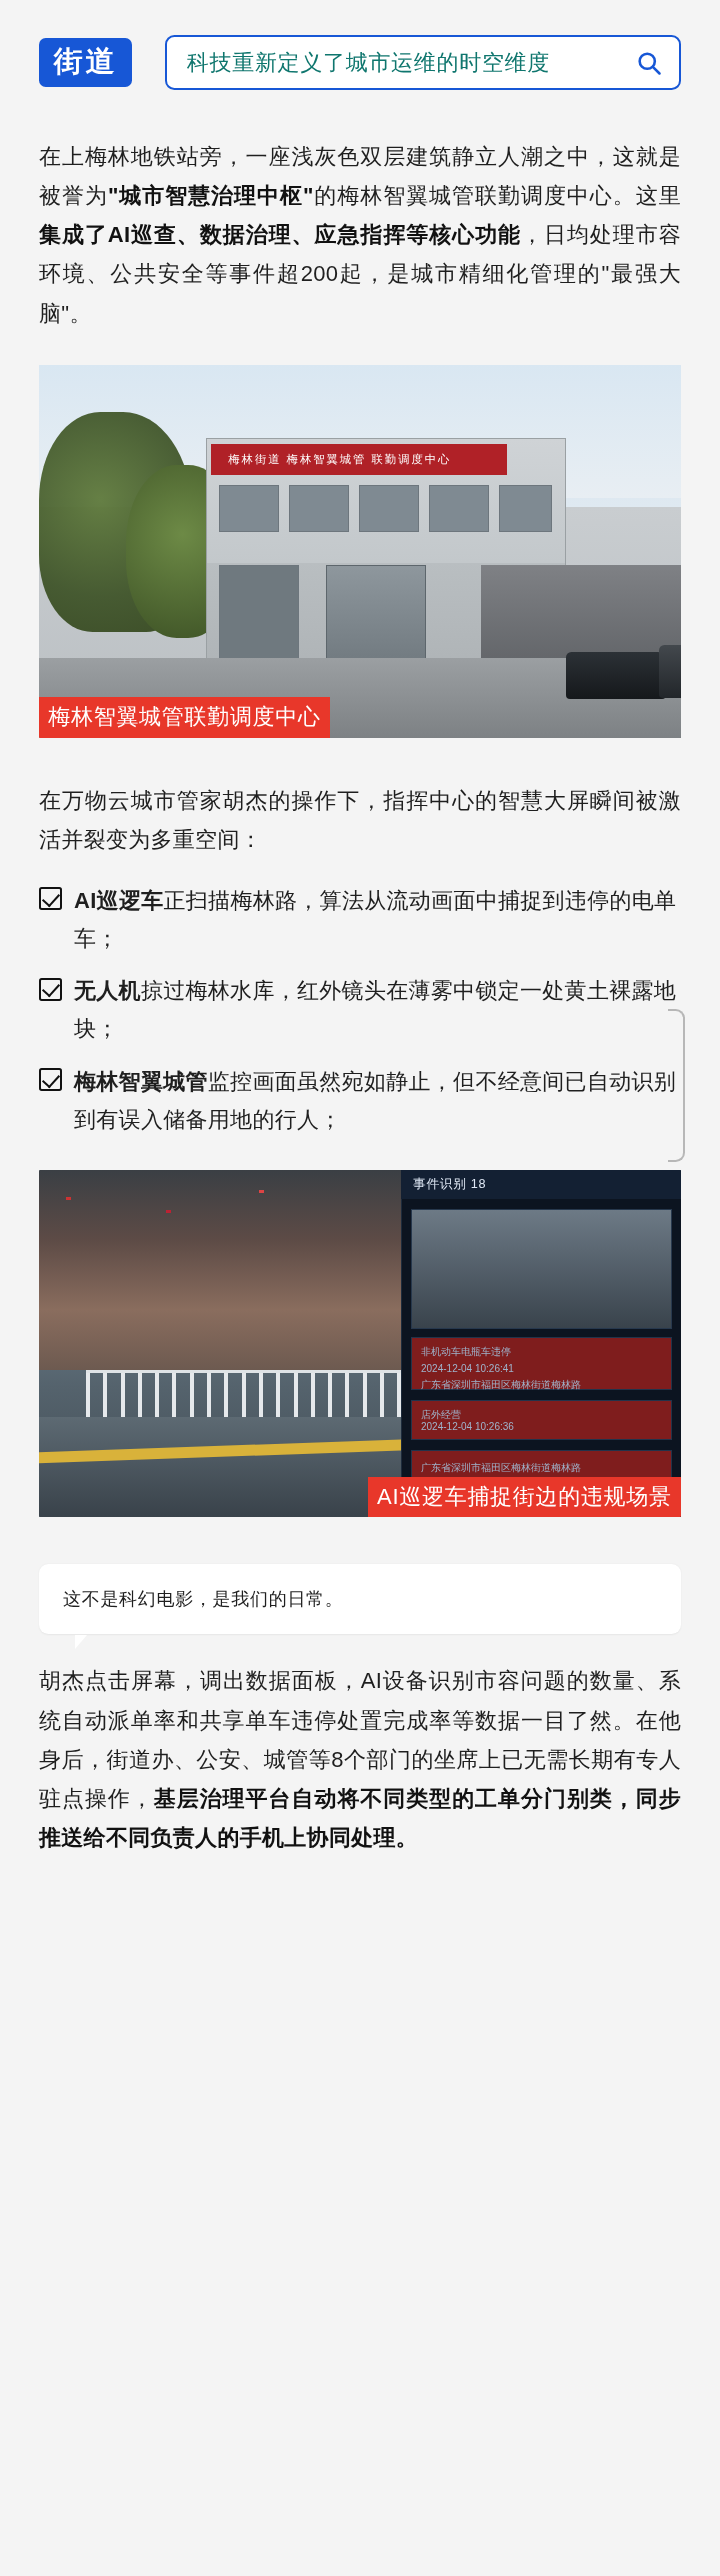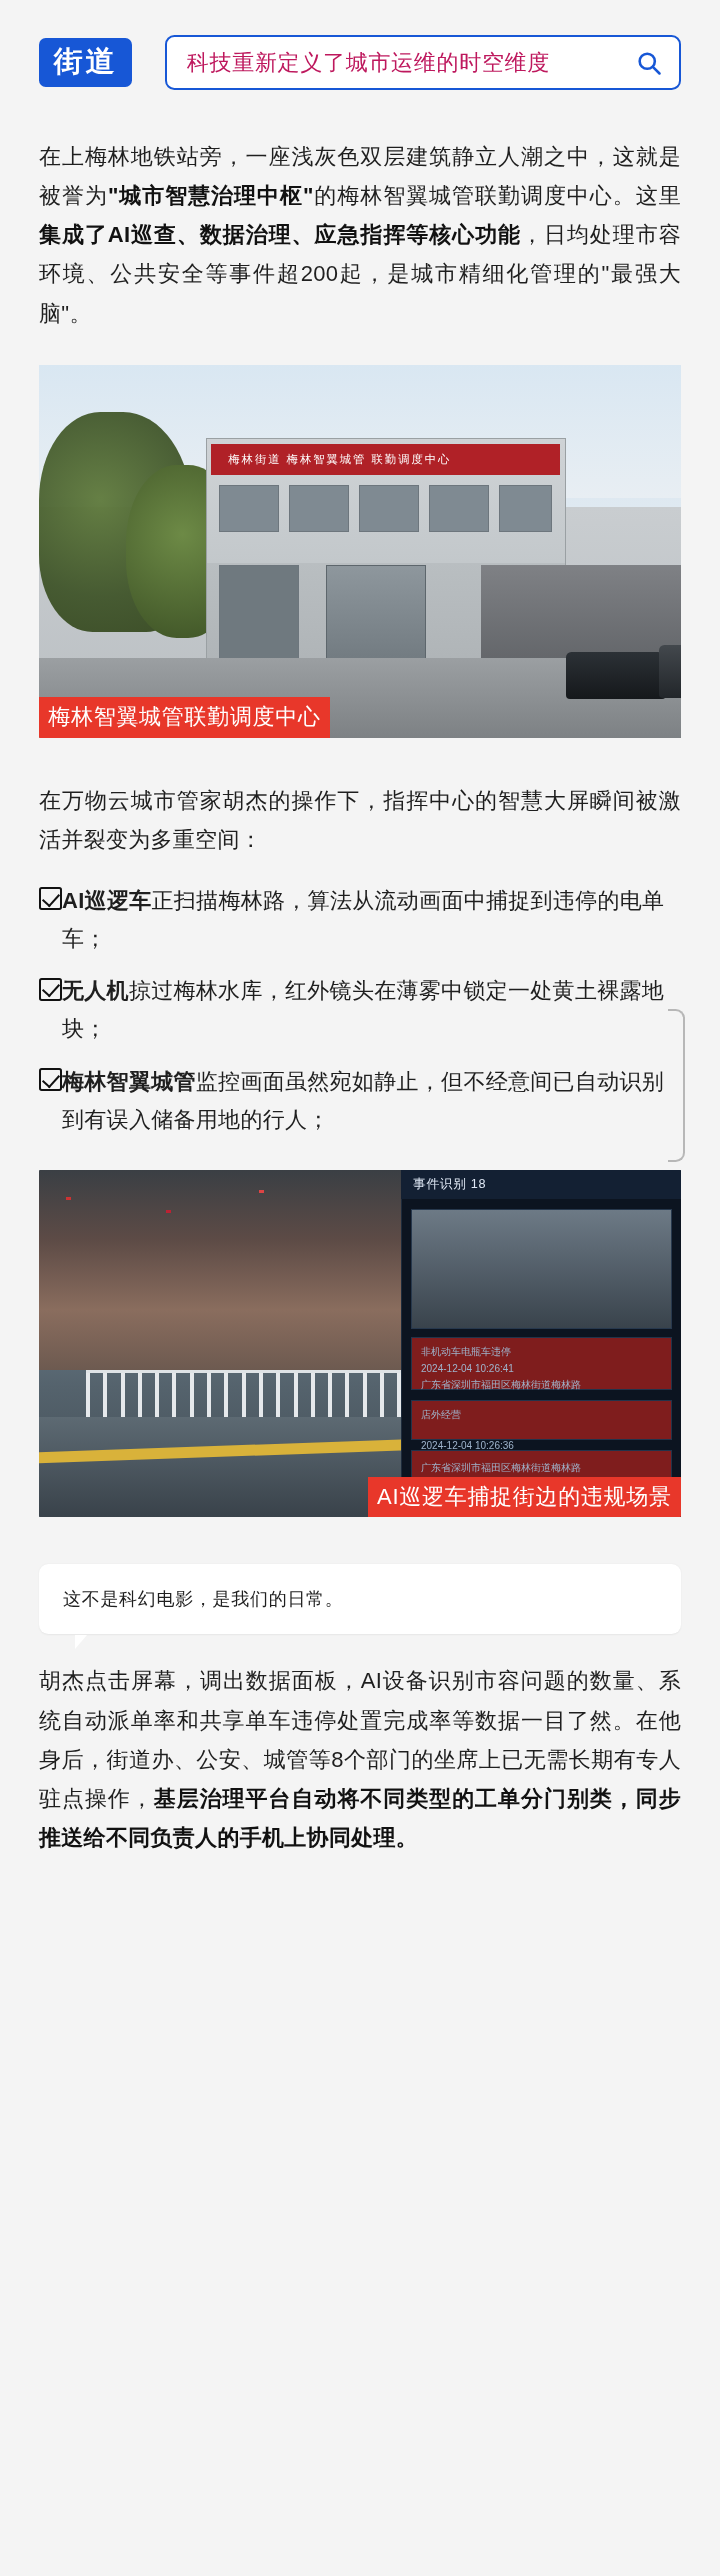--- a/index.html
+++ b/index.html
@@ -46,21 +46,21 @@
     align-items: center;
     background: #ffffff;
     border: 2px solid #1757d6;
     border-radius: 9.3px;
     height: 55px;
     padding: 0 6.7px 0 20px;
   }
   .search-text {
     flex: 1;
     font-size: 22px;
-    color: #be185d;
+    color: #0f766e;
     letter-spacing: 0.7px;
     white-space: nowrap;
     overflow: hidden;
   }
   .search-btn {
     width: 47px; height: 47px;
     display: flex; align-items: center; justify-content: center;
     cursor: pointer;
   }
   .search-btn svg { display: block; }
@@ -109,21 +109,21 @@
     background: linear-gradient(to bottom, #d9e7f2, #e8eef3); }
   .pb-trees-l { position:absolute; left:0; top:47px; width:153px; height:220px;
     background: radial-gradient(circle at 40% 40%, #5f7a3c 0%, #40552a 60%, #35471f 100%);
     border-radius: 40% 45% 30% 35%; opacity:.95; }
   .pb-trees-l2 { position:absolute; left:87px; top:100px; width:113px; height:173px;
     background: radial-gradient(circle at 50% 40%, #6d8a46, #3e5326);
     border-radius: 45%; }
   .pb-build { position:absolute; left:167px; top:73px; width:360px; height:240px;
     background: linear-gradient(to bottom, #cfd3d6 0%, #c3c8cb 52%, #b9bec1 52%, #aeb3b6 100%);
     border:0.7px solid #9aa0a3; }
-  .pb-band { position:absolute; left:172px; top:79px; width:349px; height:31px;
+  .pb-band { position:absolute; left:172px; top:79px; width:296px; height:31px;
     background:#b02127; }
   .pb-band span { color:#fff; font-size:11.3px; letter-spacing:2px; line-height:31px; padding-left:17.3px; display:block; }
   .pb-win { position:absolute; background:#7f8a92; border:0.7px solid #6d767d; }
   .pb-door { position:absolute; left:287px; top:200px; width:100px; height:113px;
     background:linear-gradient(to bottom,#8e979d,#6d767c); border:1.3px solid #5d666c; }
   .pb-right { position:absolute; right:0; top:200px; width:200px; height:173px;
     background:linear-gradient(to bottom,#7f8185,#4d5054); }
   .pb-road { position:absolute; left:0; bottom:0; right:0; height:80px;
     background:linear-gradient(to bottom,#9b9fa2,#7d8184); }
   .pb-car { position:absolute; border-radius:5.3px 8px 4px 4px; }
@@ -150,20 +150,21 @@
   .ps-panel-img { position:absolute; right:9.3px; top:39px; width:261px; height:120px;
     background:linear-gradient(to bottom,#6d7a86,#39434c); border:0.7px solid #27384d; }
   .ps-panel-line { position:absolute; left:10.7px; color:#9fb4cc; font-size:10px; }
   .ps-panel-blk { position:absolute; right:9.3px; width:261px; background:#7f1d1d; border:0.7px solid #22334a; }
 
   
   .checklist { margin: 6.7px 0 20px 0; position: relative; }
   .check-item {
     display: flex;
     align-items: flex-start;
+    gap: 12px;
     margin: 14.7px 0;
   }
   .check-box {
     flex: 0 0 auto;
     width: 23px; height: 23px;
     border: 2px solid #111;
     border-radius: 2.7px;
     position: relative;
     margin-top: 5.3px;
   }
@@ -305,21 +306,21 @@
         <div class="ps-panel">
           <div class="ps-panel-top">事件识别 18</div>
           <div class="ps-panel-img"></div>
           <div class="ps-panel-blk" style="top:167px;height:53px;">
             <div class="ps-panel-line" style="top:6.7px;position:relative;left:9.3px;">非机动车电瓶车违停</div>
             <div class="ps-panel-line" style="position:relative;left:9.3px;top:10.7px;">2024-12-04 10:26:41</div>
             <div class="ps-panel-line" style="position:relative;left:9.3px;top:14.7px;">广东省深圳市福田区梅林街道梅林路</div>
           </div>
           <div class="ps-panel-blk" style="top:230px;height:40px;">
             <div class="ps-panel-line" style="position:relative;left:9.3px;top:6.7px;">店外经营</div>
-            <div class="ps-panel-line" style="position:relative;left:9.3px;top:25px;">2024-12-04 10:26:36</div>
+            <div class="ps-panel-line" style="position:relative;left:9.3px;top:6px;">2024-12-04 10:26:36</div>
           </div>
           <div class="ps-panel-blk" style="top:280px;height:40px;">
             <div class="ps-panel-line" style="position:relative;left:9.3px;top:9.3px;">广东省深圳市福田区梅林街道梅林路</div>
           </div>
         </div>
 
         <div class="caption right-bottom">AI巡逻车捕捉街边的违规场景</div>
       </div>
     </div>
 

